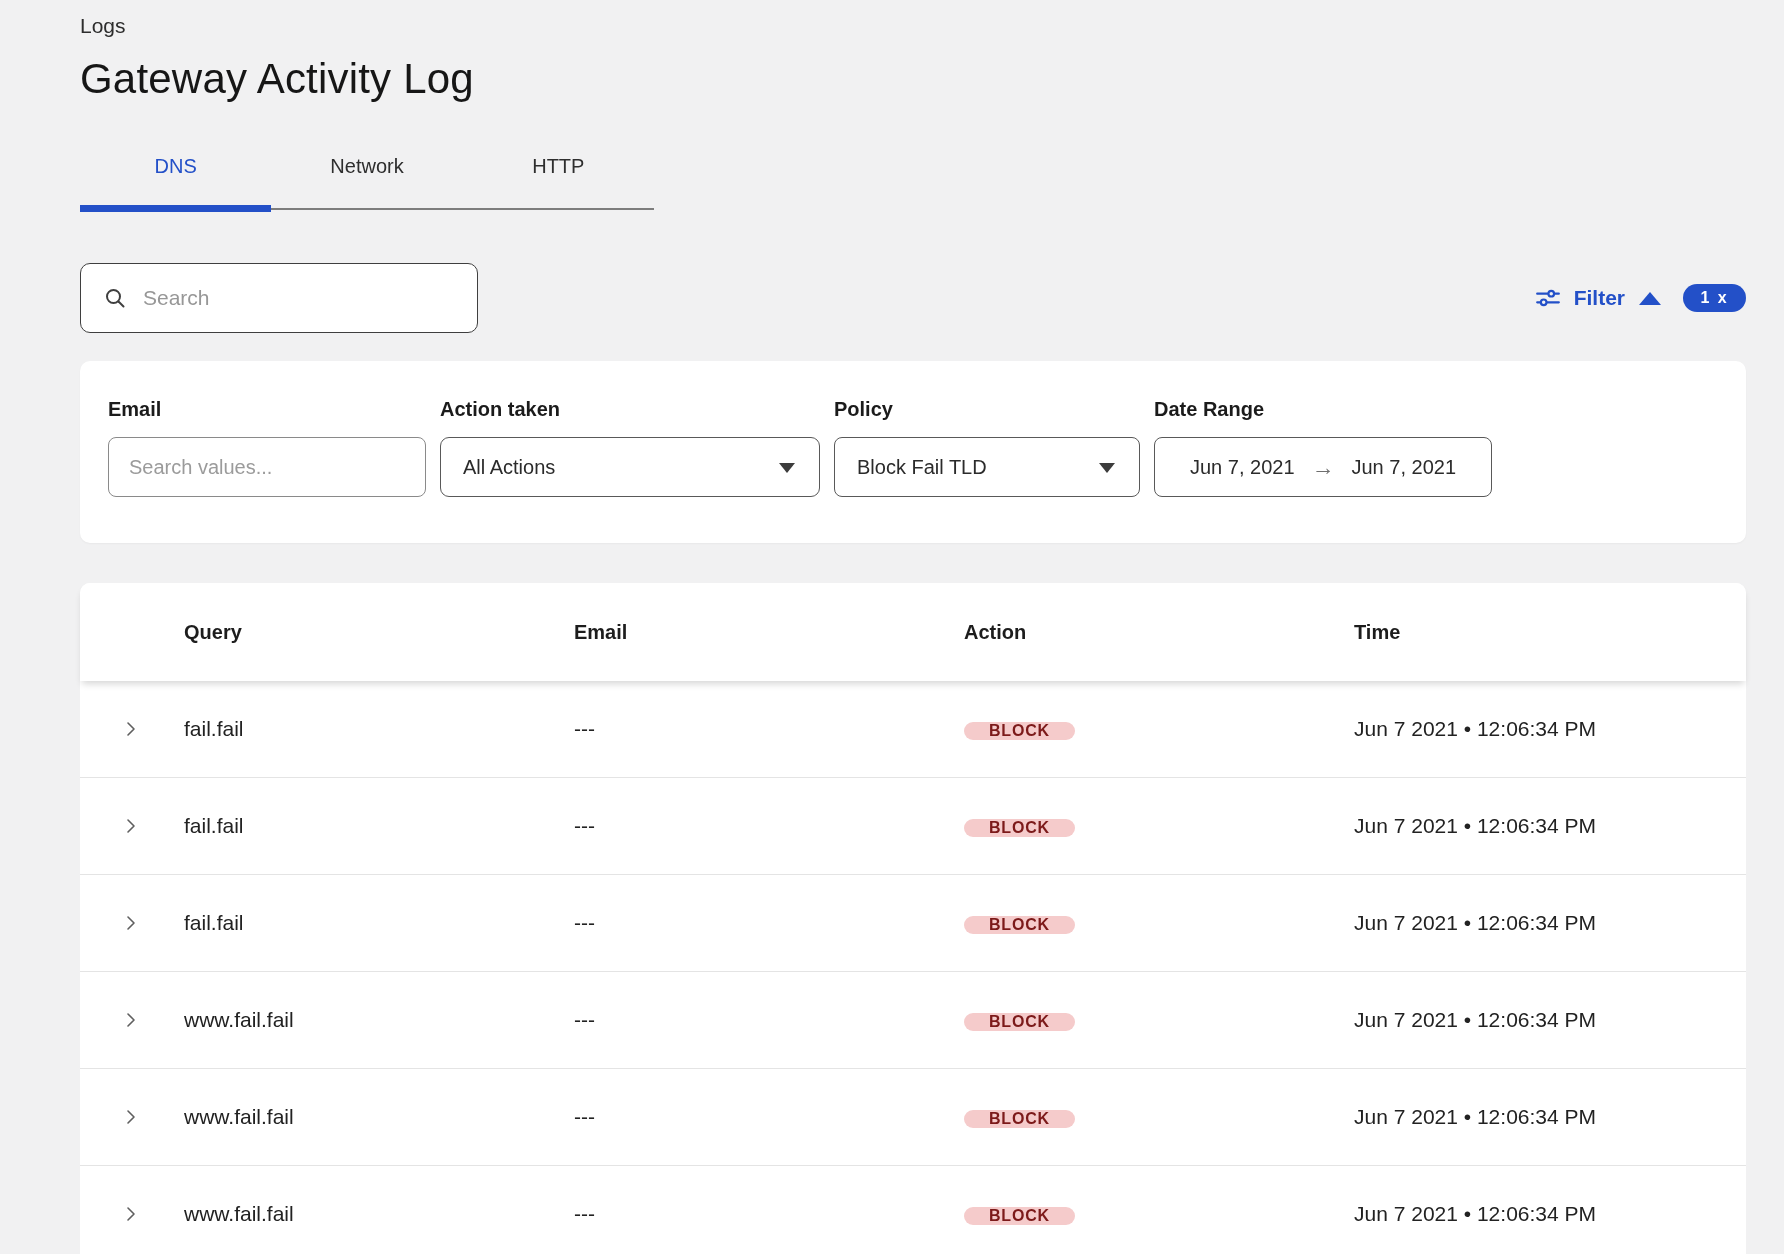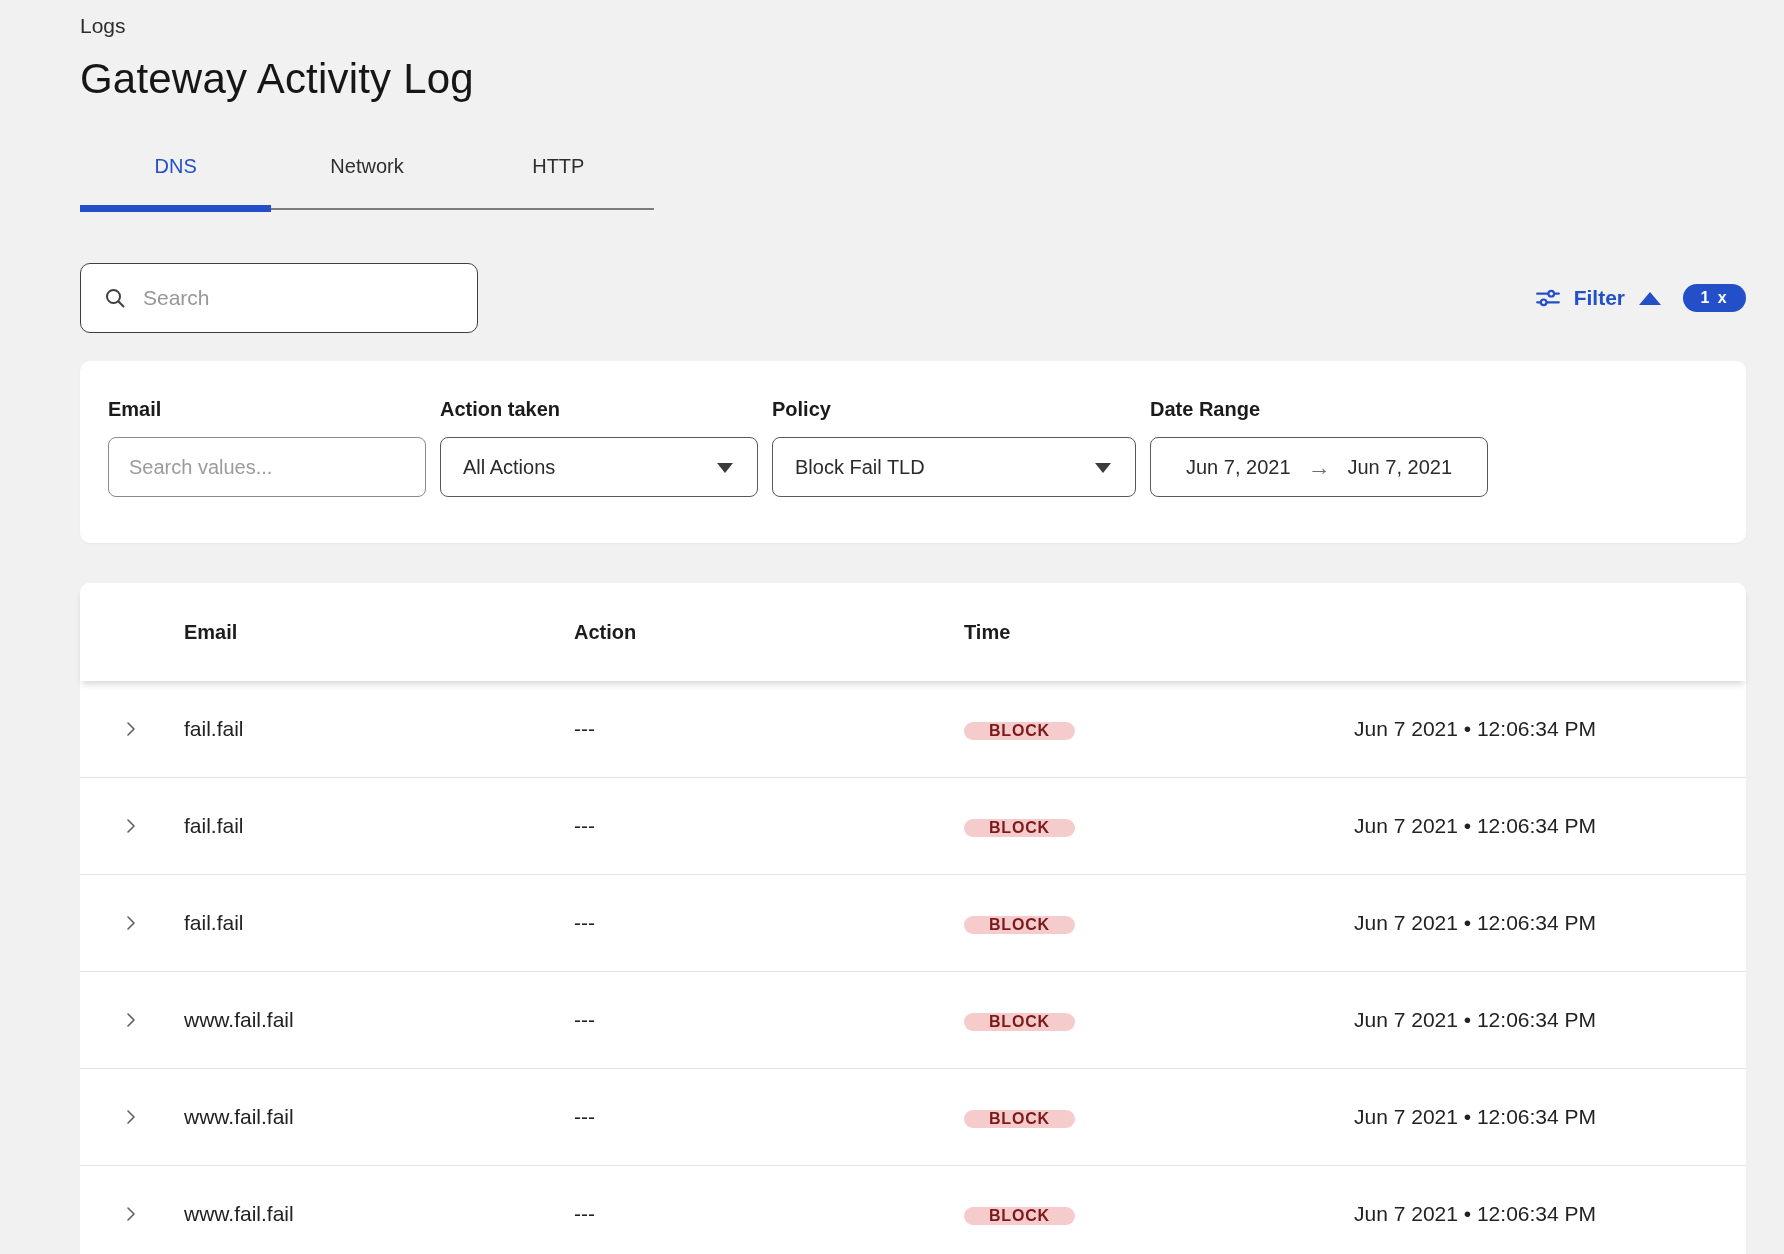--- a/index.html
+++ b/index.html
@@ -86,22 +86,22 @@
     background:transparent; border-radius:8px;
   }
   .control.text-input input::placeholder { color:#9b9b9b; }
   .control.select { position:relative; padding:0 50px 0 22px; cursor:pointer; }
   .caret-down {
     position:absolute; right:24px; top:50%; margin-top:-4px; width:0; height:0;
     border-left:8px solid transparent; border-right:8px solid transparent;
     border-top:10px solid #3c3c3c;
   }
   .w-email { width:318px; }
-  .w-action { width:318px; }
-  .w-policy { width:364px; }
+  .w-action { width:380px;border-radius:9px; }
+  .w-policy { width:306px; }
   .w-dates { width:338px; }
   .control.dates { justify-content:center; gap:17px; cursor:pointer; padding:0 12px; }
   .date-arrow { color:#6e6e6e; font-size:23px; line-height:1; }
 
   
   .table-card {
     margin-top:40px; background:var(--card-bg); border-radius:10px 10px 0 0;
     height:680px;
   }
   .thead, .trow {
@@ -199,20 +199,21 @@
         <span>Jun 7, 2021</span>
         <span class="date-arrow">→</span>
         <span>Jun 7, 2021</span>
       </div>
     </div>
   </div>
 
   <div class="table-card">
     <div class="thead">
       <div></div>
+      <div>Query</div>
       <div>Email</div>
       <div>Action</div>
       <div>Time</div>
     </div>
 
     <div class="trow">
       <div class="cell-expand">
         <button class="expand-btn">
           <svg class="svg-icon" width="18" height="22" viewBox="0 0 18 22" fill="none" stroke="#5f5f5f" stroke-width="1.6" stroke-linecap="round" stroke-linejoin="round">
               <polyline points="6,5 12,11 6,17"></polyline>

